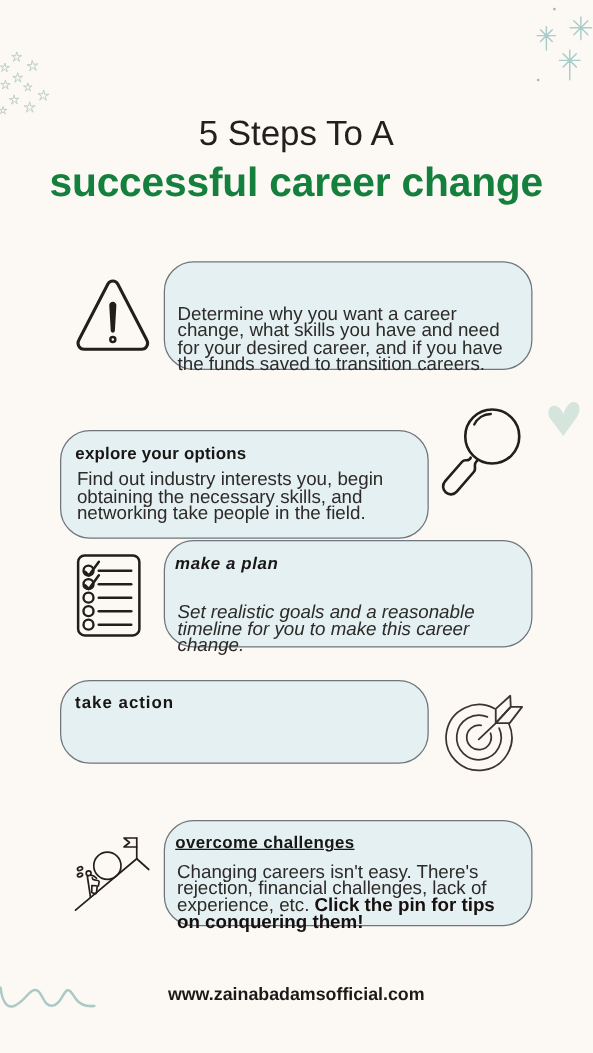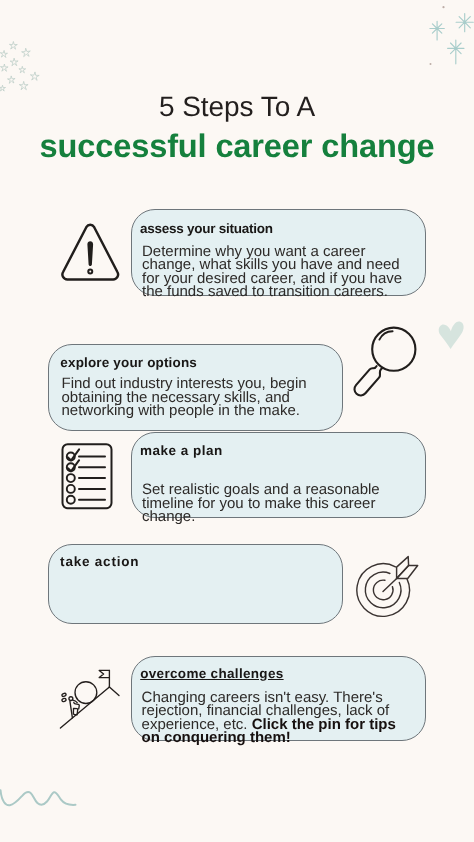--- a/index.html
+++ b/index.html
@@ -85,27 +85,26 @@
 
   <svg class="icon" style="left:56px;top:222px;" width="68" height="64" viewBox="0 0 68 64" fill="none">
     <path d="M30.3 5.2 C32.2 2.0 36.3 2.0 38.2 5.2 L61.4 50.0 C63.3 53.3 61.0 57.4 57.2 57.4
              L11.3 57.4 C7.5 57.4 5.2 53.3 7.1 50.0 Z" stroke="#211E1C" stroke-width="2.45" stroke-linejoin="round" fill="none"></path>
     <path d="M34.25 19.3 C35.9 19.3 37.2 20.7 37.1 22.4 L35.9 42.6 C35.85 43.5 35.1 44.1 34.25 44.1
              C33.4 44.1 32.65 43.5 32.6 42.6 L31.4 22.4 C31.3 20.7 32.6 19.3 34.25 19.3 Z" fill="#211E1C"></path>
     <circle cx="34.25" cy="49.5" r="2.0" stroke="#211E1C" stroke-width="2.0" fill="none"></circle>
   </svg>
 
   <div class="card" style="left:131px;top:209px;width:295px;height:86.5px;">
-    <p class="card-h" style="left:8px;top:11.75px;letter-spacing:-0.25px;">assess your situation</p>
     <p class="card-b" style="left:10px;top:34.55px;">Determine why you want a career change, what skills you have and need for your desired career, and if you have the funds saved to transition careers.</p>
   </div>
 
   <div class="card" style="left:48px;top:321px;width:295px;height:86.5px;margin-top:23px;">
     <p class="card-h" style="left:11.3px;top:10.75px;letter-spacing:0.16px;">explore your options</p>
-    <p class="card-b" style="left:12.5px;top:32.05px;">Find out industry interests you, begin obtaining the necessary skills, and networking with people in the make.</p>
+    <p class="card-b" style="left:12.5px;top:32.05px;">Find out industry interests you, begin obtaining the necessary skills, and networking take people in the field.</p>
   </div>
 
   <svg class="icon" style="left:352px;top:322px;" width="72" height="88" viewBox="0 0 72 88" fill="none">
     <circle cx="41.8" cy="27.2" r="21.6" stroke="#211E1C" stroke-width="2.1" fill="none"></circle>
     <path d="M27.4 17.6 C29.8 12.7 34.8 9.3 40.6 9.2" stroke="#211E1C" stroke-width="1.9" stroke-linecap="round" fill="none"></path>
     <path d="M24.6 44.1 C24.0 45.4 22.7 46.2 21.3 46.2 L20.4 46.2 C19.4 46.2 18.4 46.6 17.7 47.4
              L4.0 63.1 C1.8 65.7 2.0 69.5 4.5 71.8 C7.1 74.2 11.1 74.0 13.4 71.3
              L27.0 55.6 C27.7 54.8 28.1 53.7 28.0 52.6 L27.9 50.6 C27.8 49.3 28.3 48.0 29.2 47.1
              L30.4 45.9" stroke="#211E1C" stroke-width="2.1" stroke-linejoin="round" stroke-linecap="round" fill="none"></path>
   </svg>
@@ -125,26 +124,26 @@
     </g>
     <g stroke="#211E1C" stroke-width="2.0" stroke-linecap="round">
       <path d="M23.0 18.5 L49.0 18.5"></path>
       <path d="M23.0 29.3 L49.0 29.3"></path>
       <path d="M23.0 40.1 L49.0 40.1"></path>
       <path d="M23.0 50.9 L49.0 50.9"></path>
       <path d="M23.0 61.7 L49.0 61.7"></path>
     </g>
   </svg>
 
-  <div class="card" style="left:131px;top:432px;width:295px;height:85.5px;">
+  <div class="card" style="left:131px;top:432px;width:295px;height:85.5px;font-style:italic;">
     <p class="card-h" style="left:8px;top:10.55px;letter-spacing:0.5px;">make a plan</p>
     <p class="card-b" style="left:10px;top:50px;">Set realistic goals and a reasonable timeline for you to make this career change.</p>
   </div>
 
-  <div class="card" style="left:48px;top:544px;width:295px;height:80px;">
+  <div class="card" style="left:48px;top:544px;width:295px;height:67px;">
     <p class="card-h" style="left:11.1px;top:9.95px;letter-spacing:0.79px;">take action</p>
   </div>
 
   <svg class="icon" style="left:356px;top:550px;" width="70" height="72" viewBox="0 0 70 72" fill="none">
     <g stroke="#3A3331" stroke-width="1.4" fill="none" stroke-linecap="round">
       <path d="M51.0 28.9 A26.3 26.3 0 1 1 39.5 16.8"></path>
       <path d="M43.3 32.5 A17.8 17.8 0 1 1 33.9 23.5"></path>
       <path d="M36.4 36.6 A9.8 9.8 0 1 1 28.9 30.3"></path>
     </g>
     <g stroke="#3A3331" stroke-width="1.45" stroke-linejoin="round" stroke-linecap="round" fill="none">
@@ -172,14 +171,15 @@
       <ellipse cx="10.0" cy="34.9" rx="2.1" ry="1.4" transform="rotate(-22 10.0 34.9)"></ellipse>
       <ellipse cx="10.0" cy="40.0" rx="2.1" ry="1.4" transform="rotate(-22 10.0 40.0)"></ellipse>
     </g>
   </svg>
 
   <div class="card" style="left:131px;top:655.5px;width:295px;height:85.5px;">
     <p class="card-h" style="left:8.2px;top:10.65px;letter-spacing:0.32px;text-decoration:underline;">overcome challenges</p>
     <p class="card-b" style="left:9.6px;top:34.05px;"><span>Changing careers isn't easy. There's rejection, financial challenges, lack of experience, etc. </span><b>Click the pin for tips on conquering them!</b></p>
   </div>
 
+  <div class="footer">www.zainabadamsofficial.com</div>
 
 </div>
 
 </body></html>

